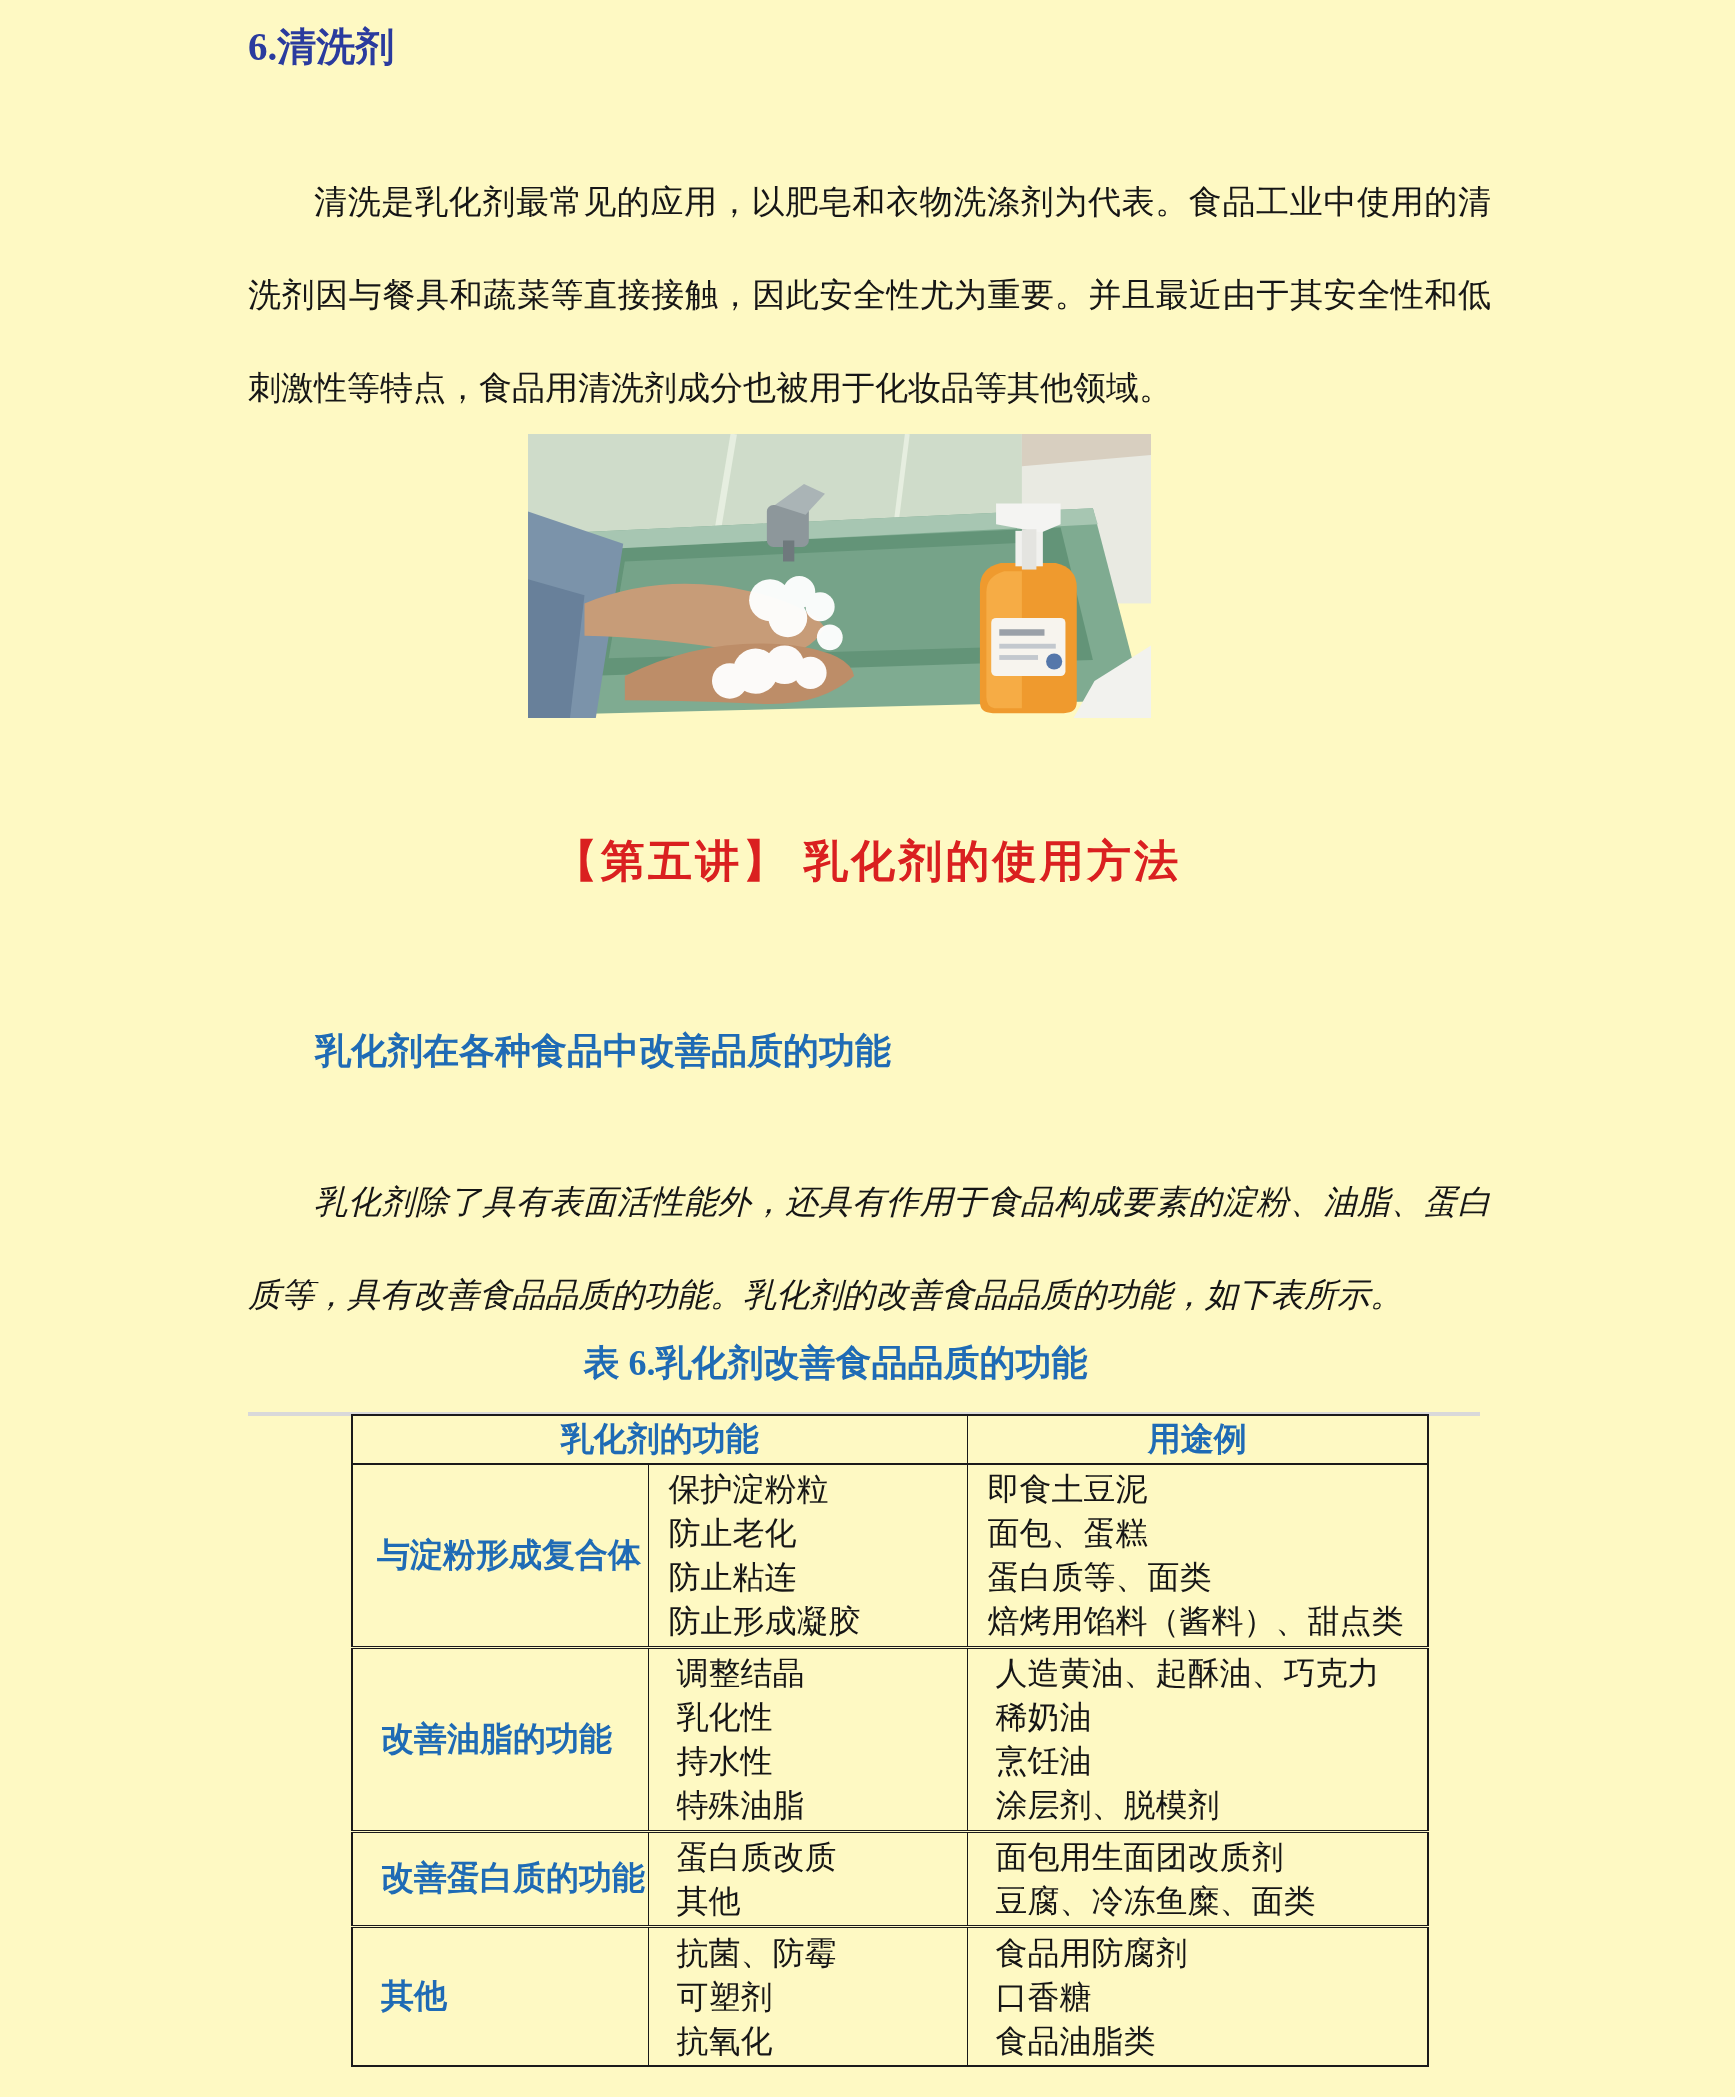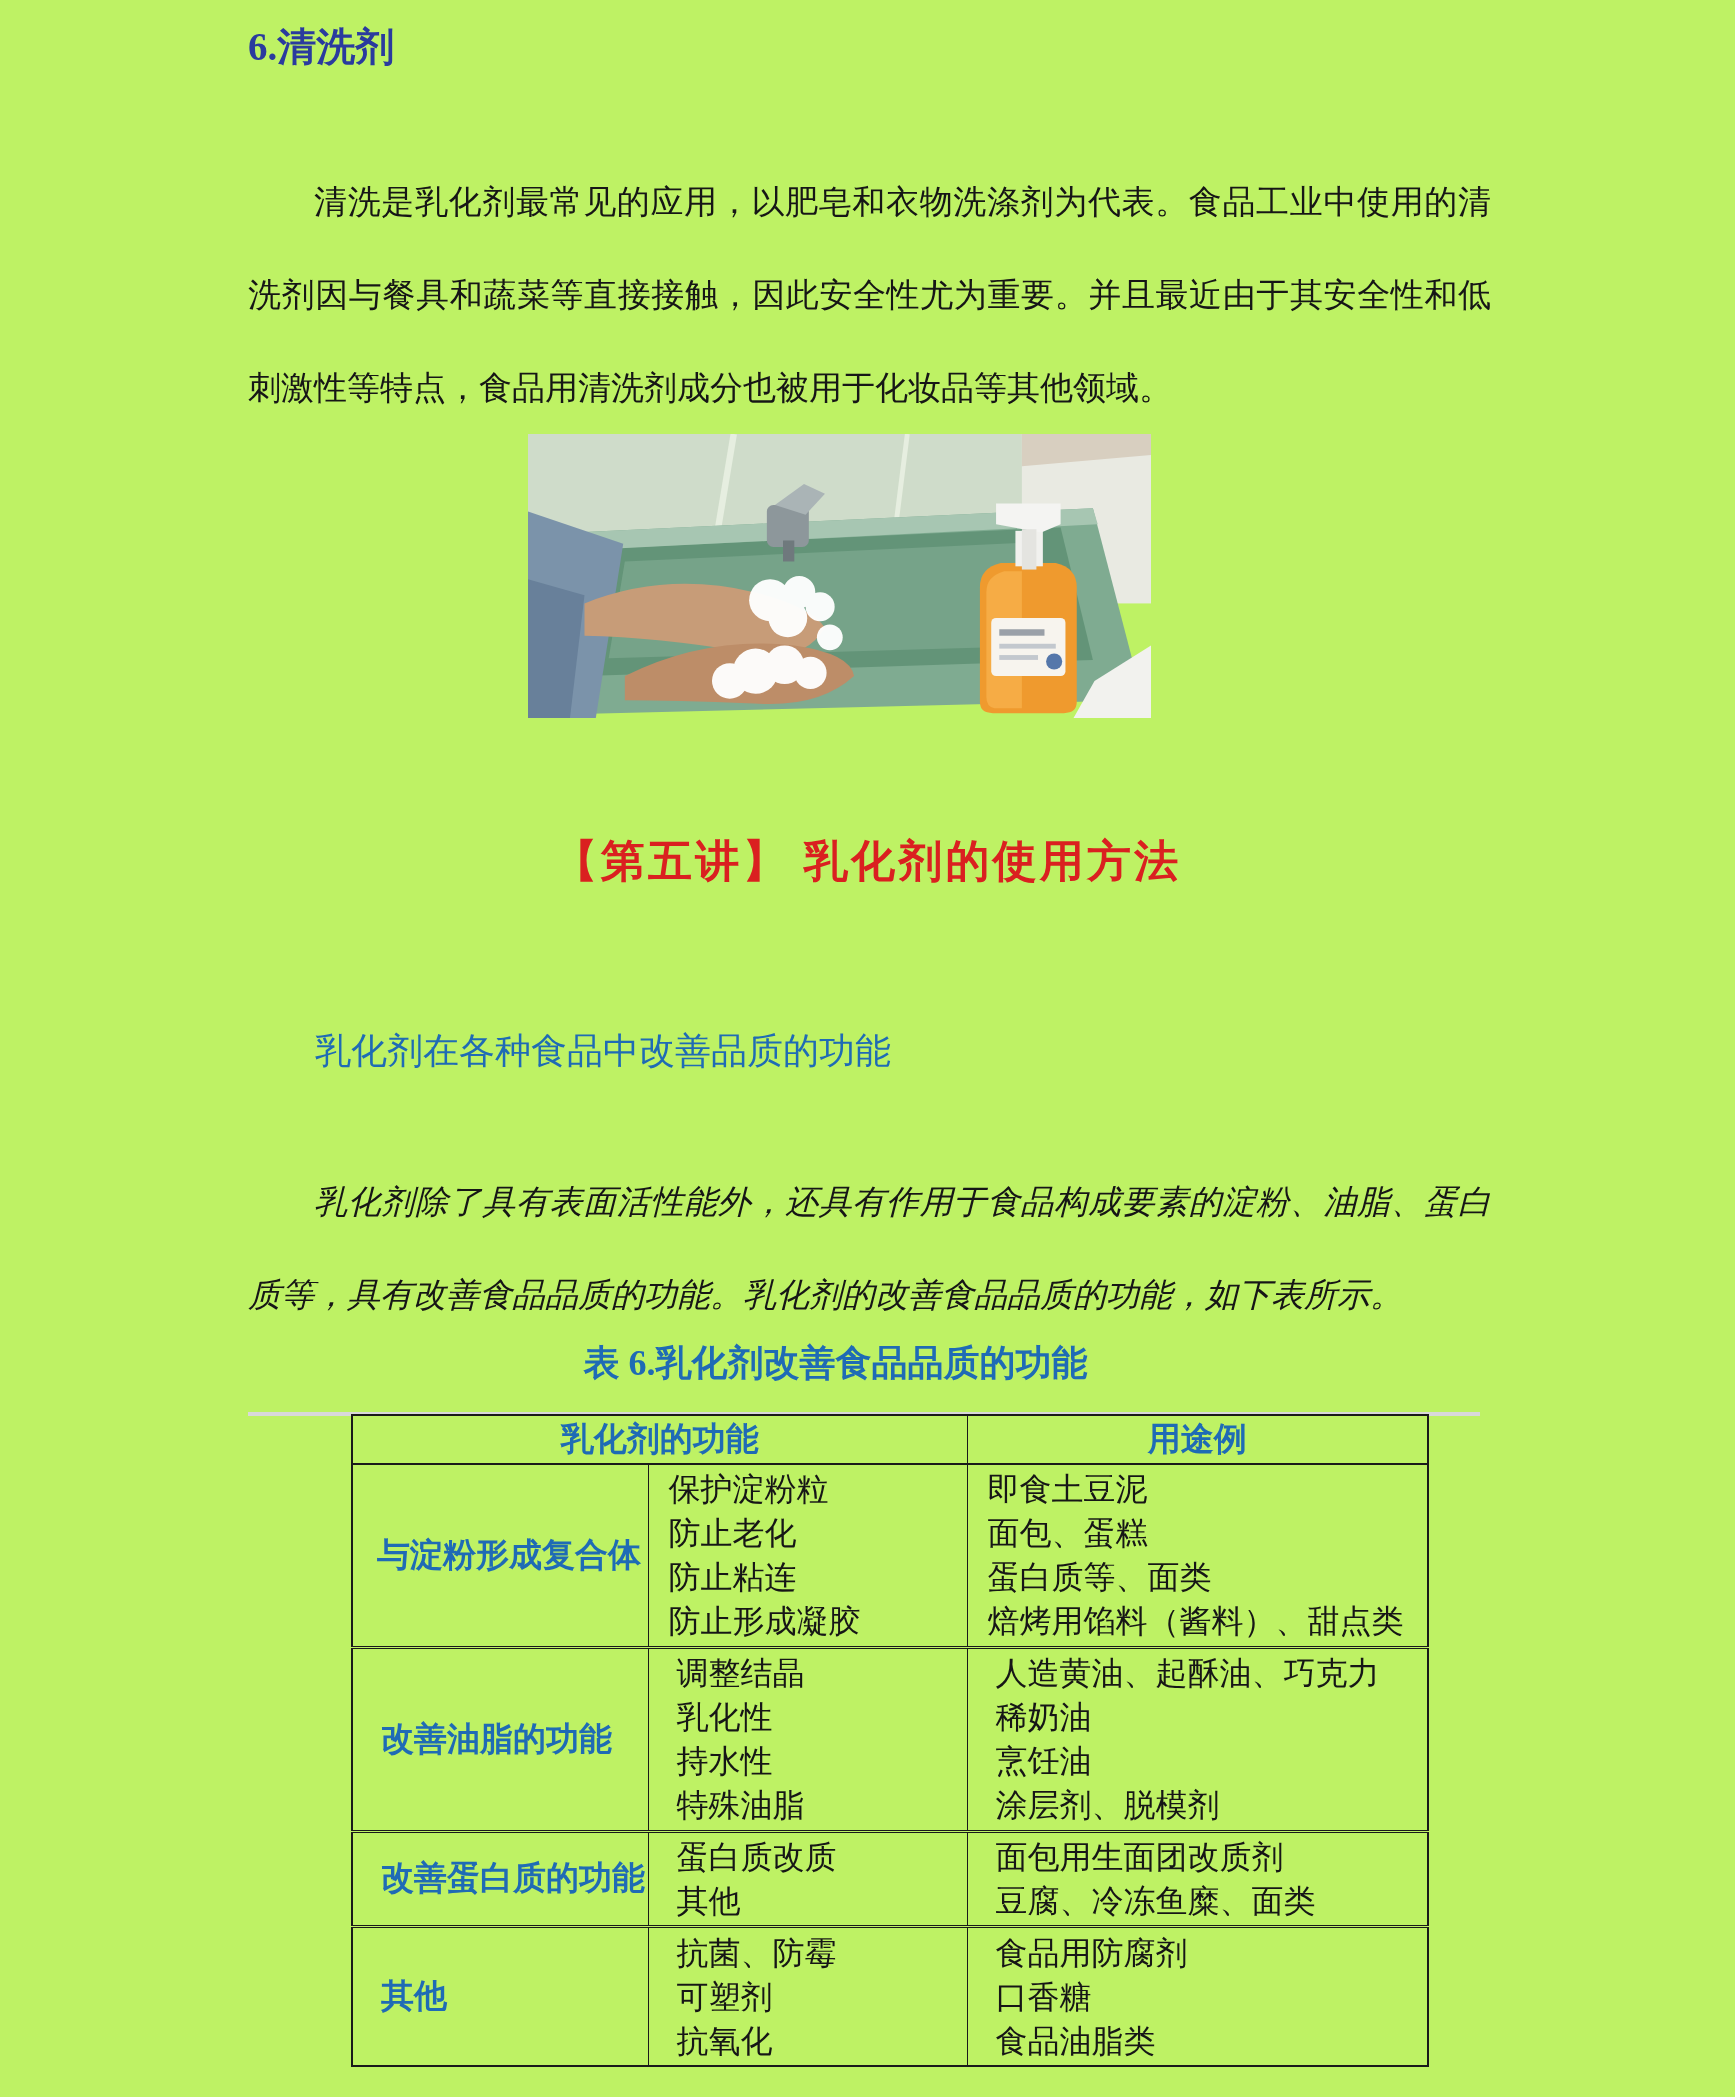--- a/index.html
+++ b/index.html
@@ -7,21 +7,21 @@
     --accent-blue:#1f6bb5;
     --lecture-red:#da2020;
     --body-text:#161616;
     --table-border:#1a1a1a;
     --rule-gray:#d9d9d9;
   }
   html,body{margin:0;padding:0;background:#ffffff;}
   .page{
     position:relative;
     width:1735px;height:2097px;
-    background:#bef264;
+    background:#fef9c3;
     font-family:"Liberation Serif","DejaVu Serif",serif;
     color:var(--body-text);
     overflow:hidden;
   }
   .section-heading{
     position:absolute;left:248px;top:22.6px;
     font-size:39px;line-height:47px;font-weight:bold;
     color:var(--heading-navy);
   }
   .para{
@@ -36,21 +36,21 @@
     position:absolute;left:528px;top:434px;width:623px;height:284px;
   }
   .photo-wrap svg{display:block;width:623px;height:284px;}
   .lecture-heading{
     position:absolute;left:0;top:831px;width:1735px;
     text-align:center;font-size:44px;line-height:61px;font-weight:bold;
     color:var(--lecture-red);letter-spacing:3.2px;
   }
   .sub-heading{
     position:absolute;left:315px;top:1026px;
-    font-size:36px;line-height:50px;font-weight:normal;
+    font-size:36px;line-height:50px;font-weight:bold;
     color:var(--accent-blue);
     text-align:center;
   }
   .table-title{
     position:absolute;left:0;top:1338px;width:1671px;text-align:center;
     font-size:36px;line-height:50px;font-weight:bold;
     color:var(--accent-blue);
   }
   .gray-rule{
     position:absolute;left:248px;top:1412px;width:1232px;height:4px;

